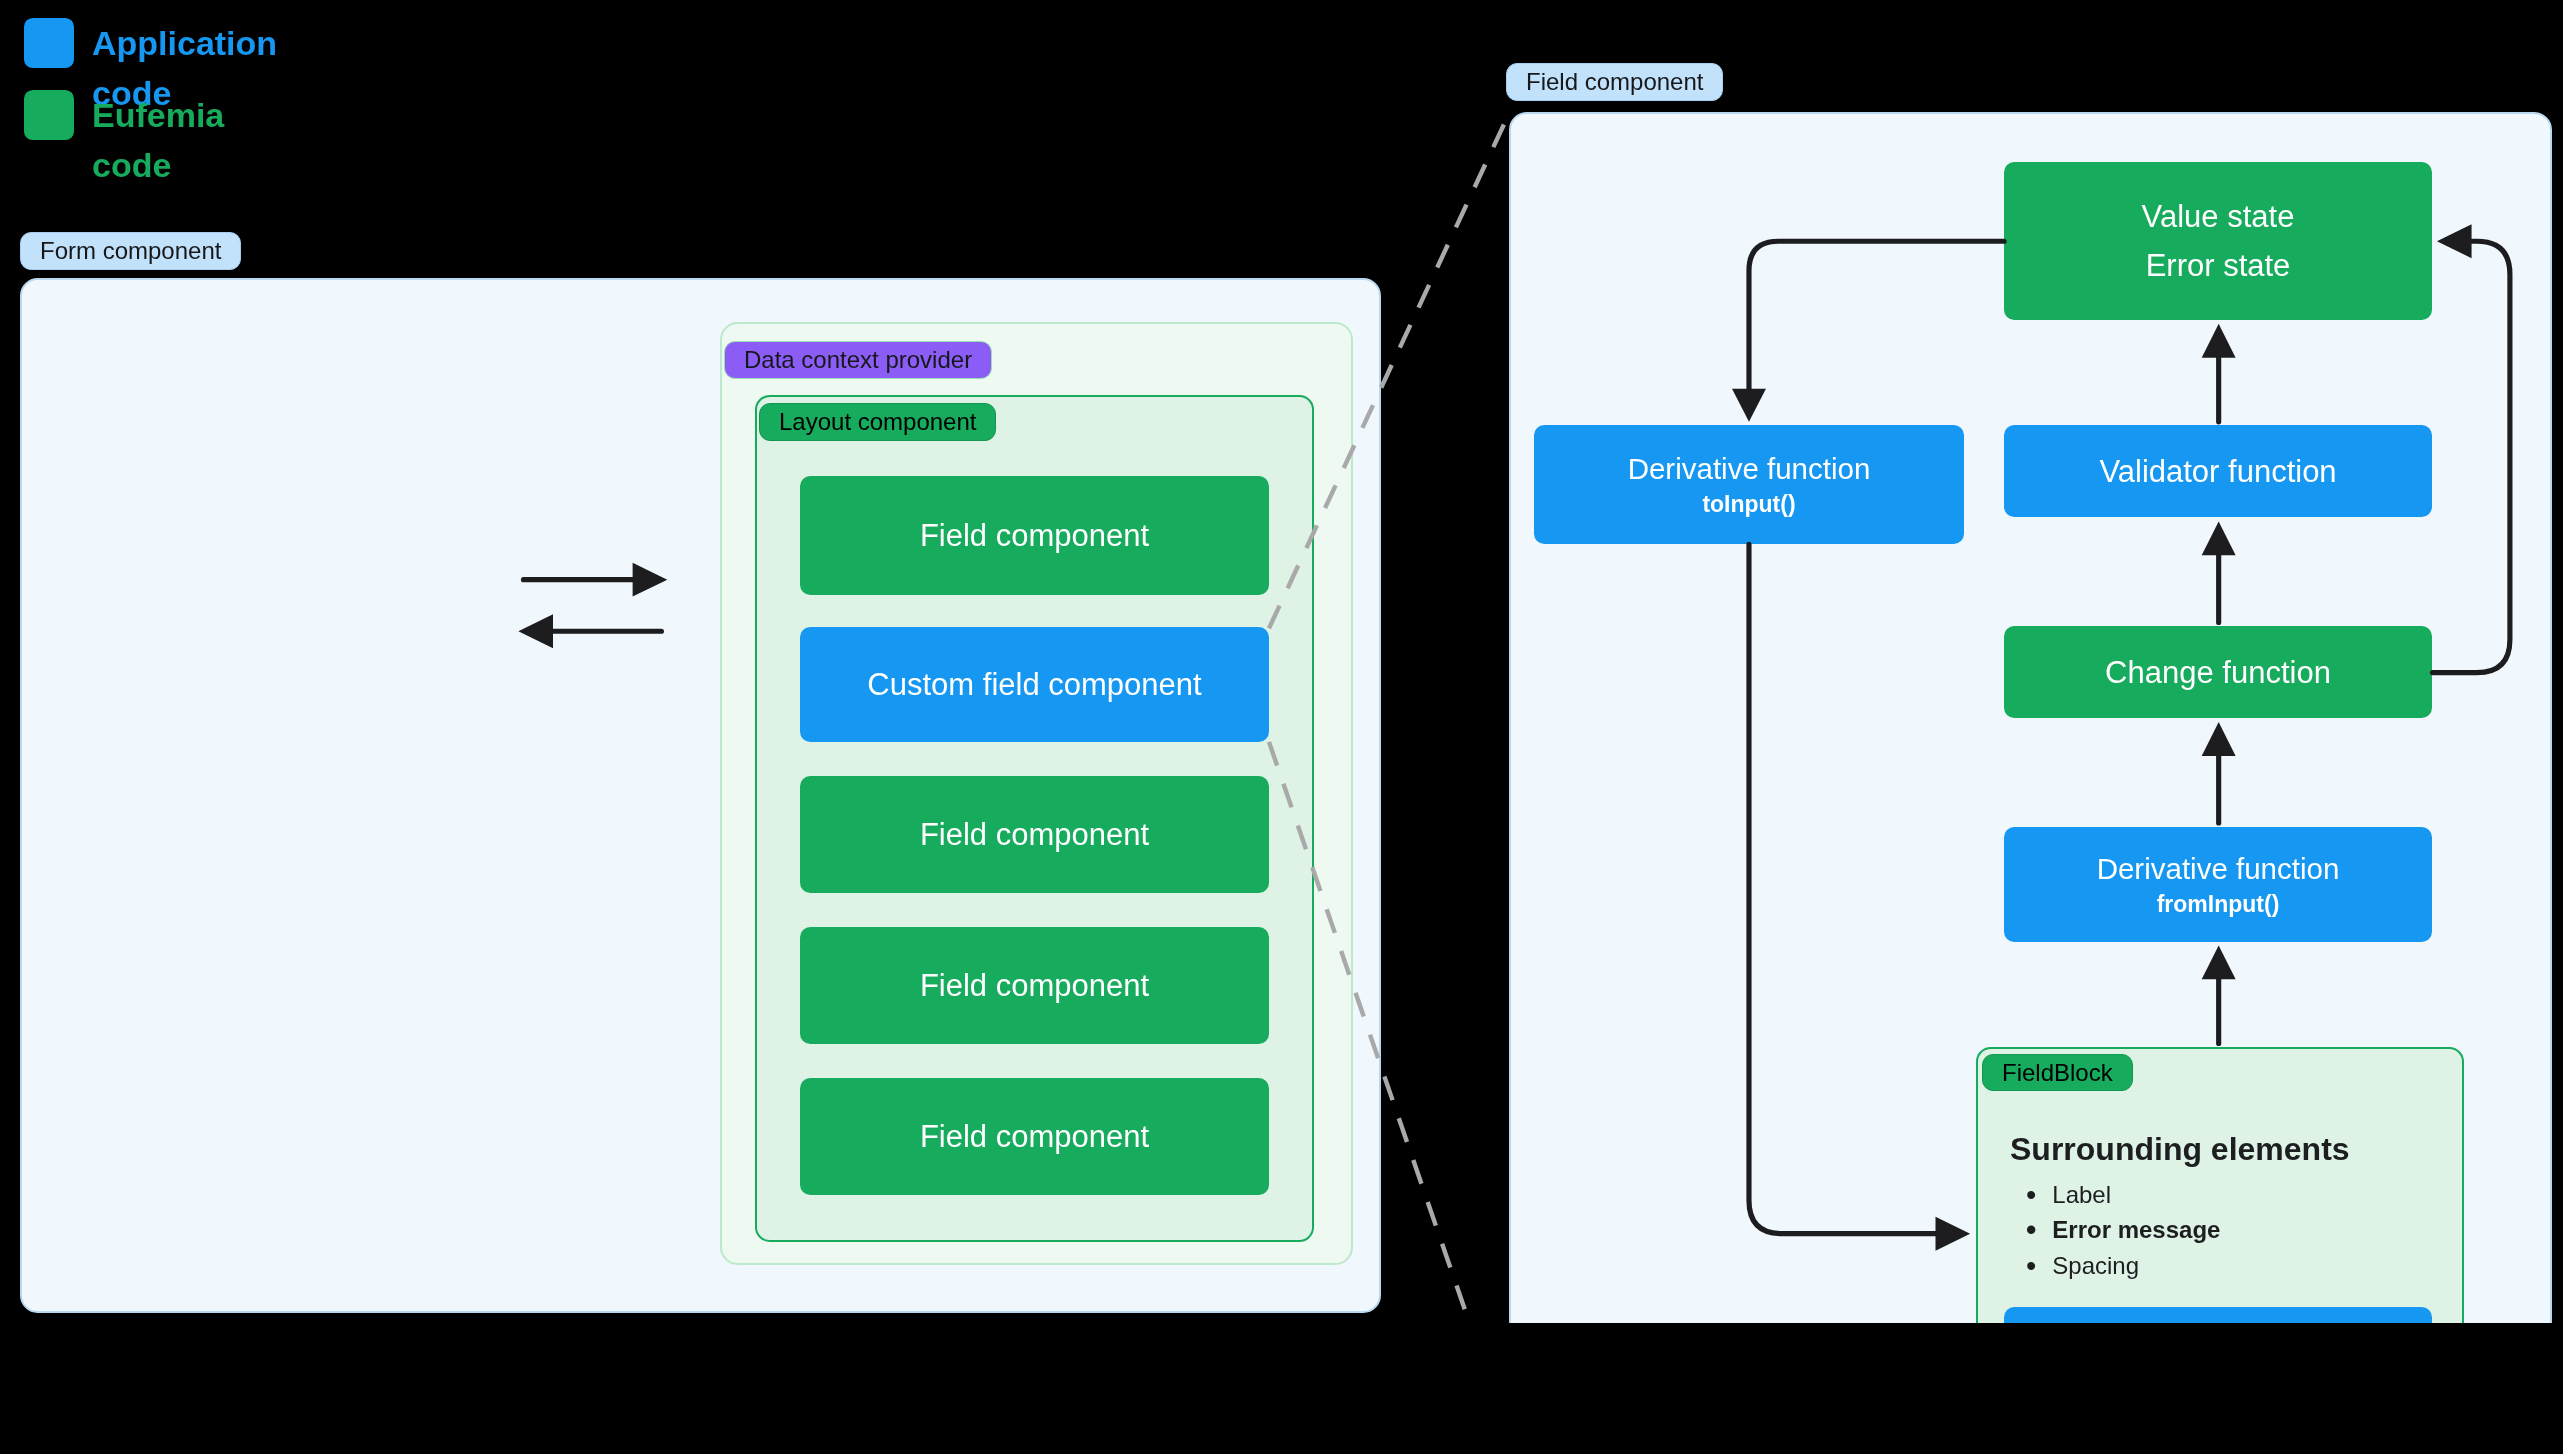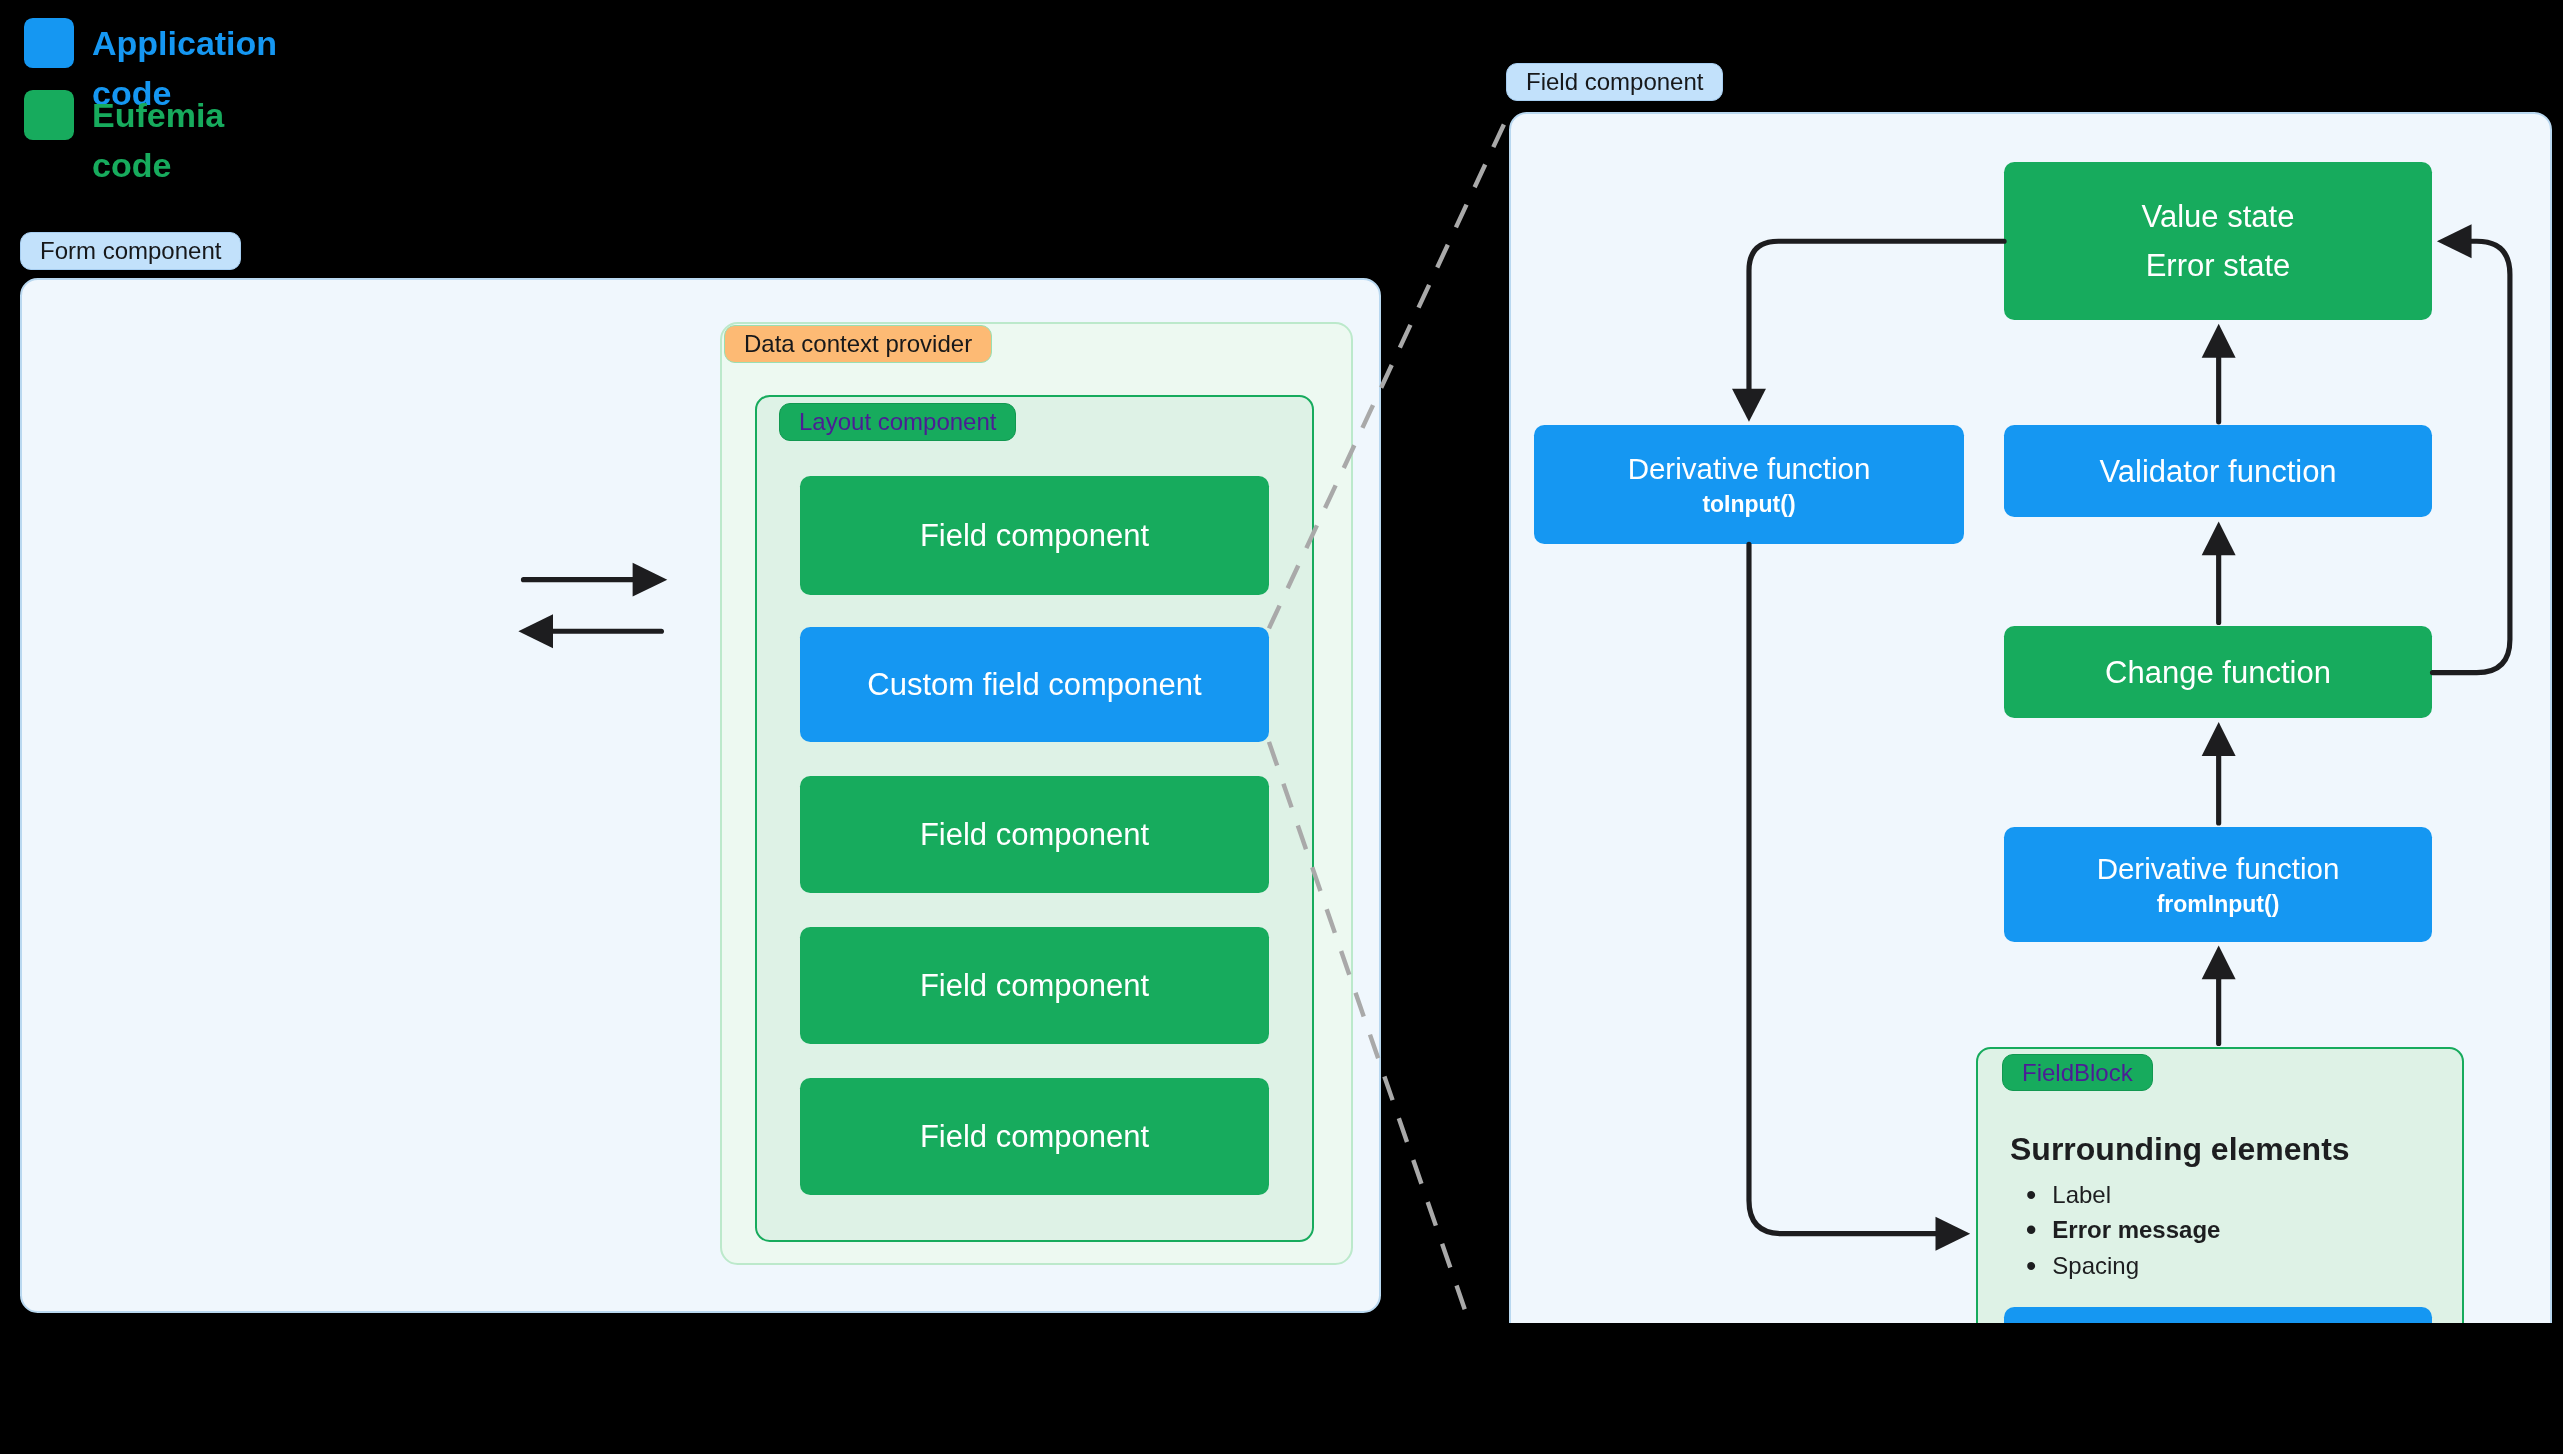--- a/index.html
+++ b/index.html
@@ -14,22 +14,22 @@
   .legend-label.app{color:#1597f2;}
   .legend-label.euf{color:#17ab5d;}
   
   .panel-blue{background:#f0f7fd;border:2.2px solid #b9d8f0;border-radius:17.7px;}
   .panel-ltgreen{background:#edf9f1;border:2.2px solid #bce9cb;border-radius:17.7px;}
   .panel-greenline{background:#def2e6;border:2.9px solid #17ab5d;border-radius:14.7px;}
   
   .pill{display:inline-flex;align-items:center;white-space:nowrap;
         font-size:24px;font-weight:500;padding:0 19px;height:38px;border-radius:11px;}
   .pill-blue{background:#c2e1fb;border:1.5px solid #a6cdf0;color:#17181a;}
-  .pill-ltgreen{background:#fdba74;border:1.5px solid #9adfb2;color:#17181a;}
-  .pill-green{background:#17ab5d;border:1.5px solid #119850;color:#4c1d95;margin-left:20px;}
+  .pill-ltgreen{background:#8b5cf6;border:1.5px solid #9adfb2;color:#17181a;margin-top:16px;}
+  .pill-green{background:#17ab5d;border:1.5px solid #119850;color:#000000;}
   
   .node{display:flex;flex-direction:column;align-items:center;justify-content:center;
         border-radius:10.3px;color:#fff;text-align:center;}
   .node-green{background:#17ab5d;}
   .node-blue{background:#1597f2;}
   .node-label{font-size:31px;font-weight:500;line-height:49px;}
   .node-title{font-size:29.5px;font-weight:500;line-height:38px;}
   .node-code{font-size:23px;font-weight:600;line-height:32px;}
   
   .graybox{background:#e7e6e4;border-radius:11.8px;display:flex;flex-direction:column;

